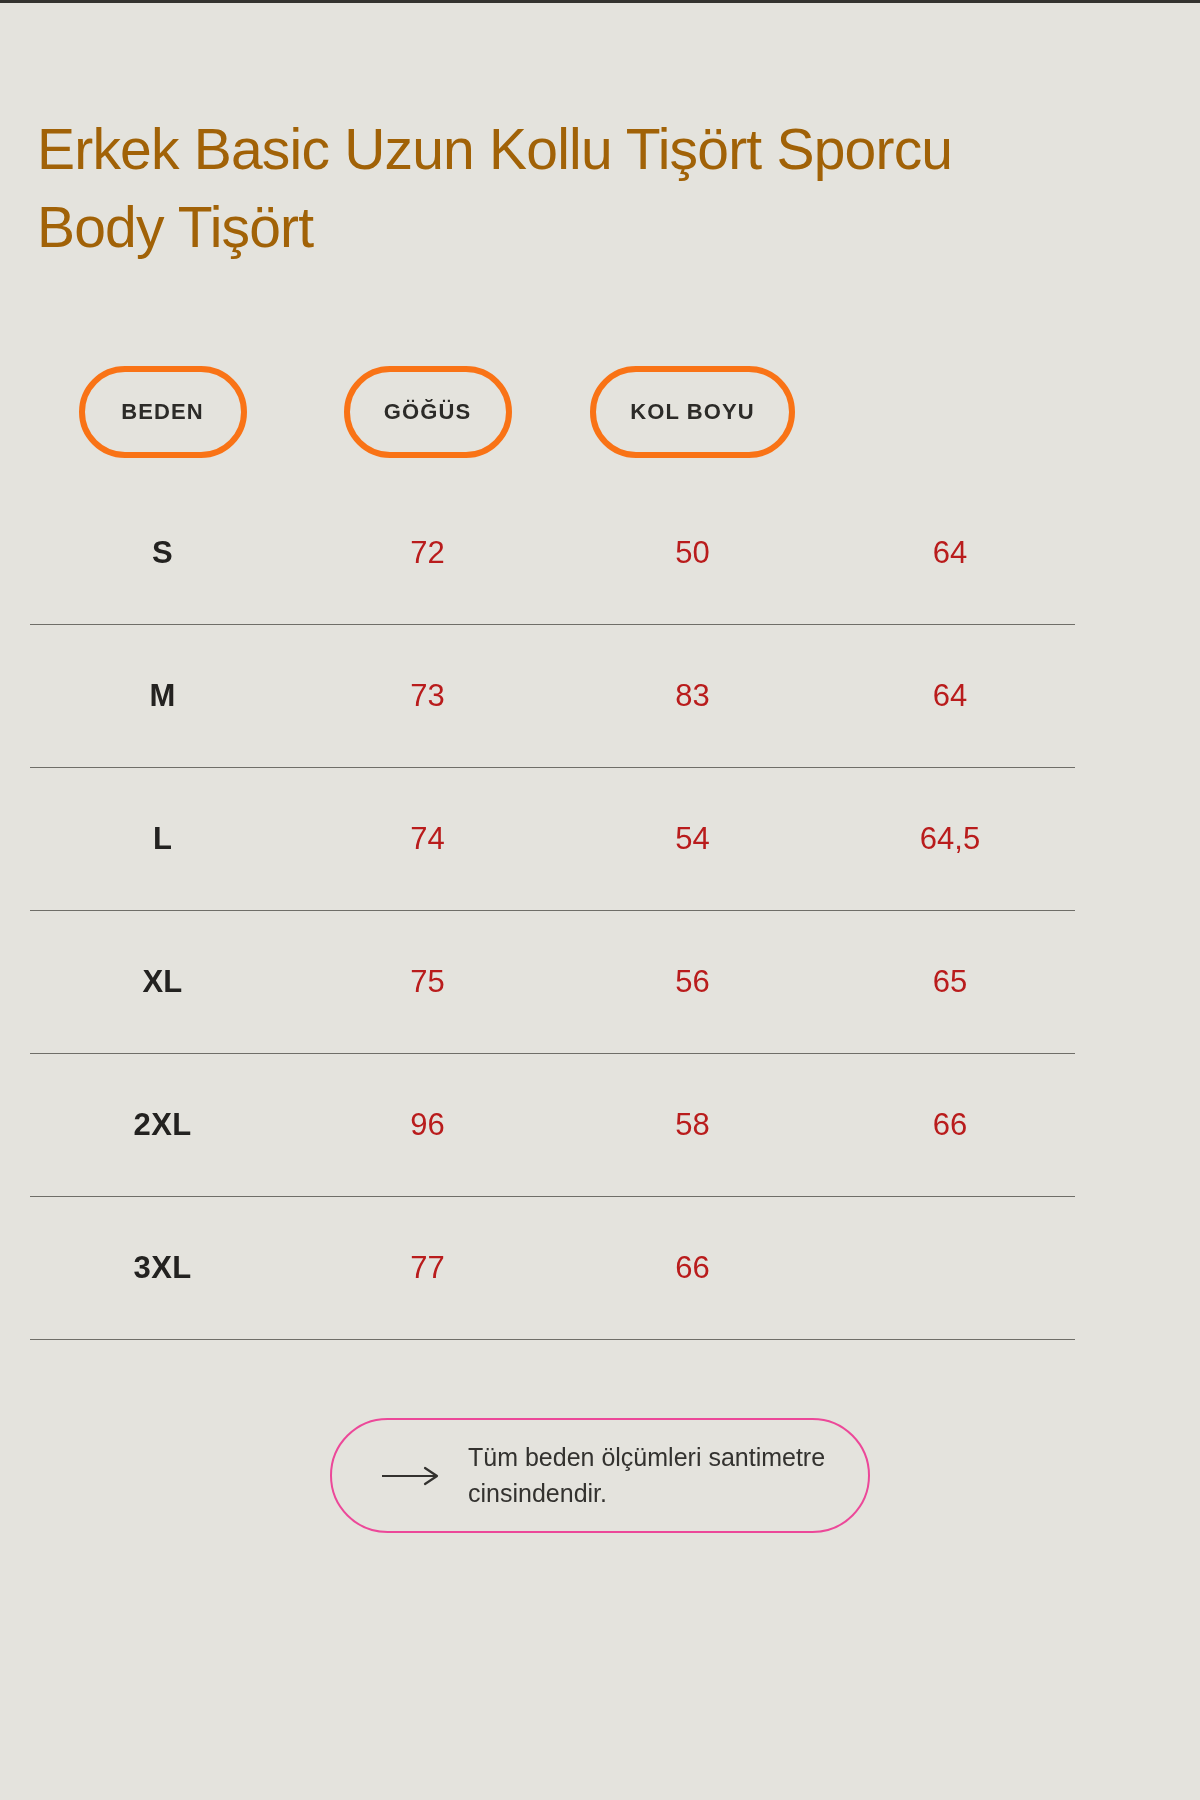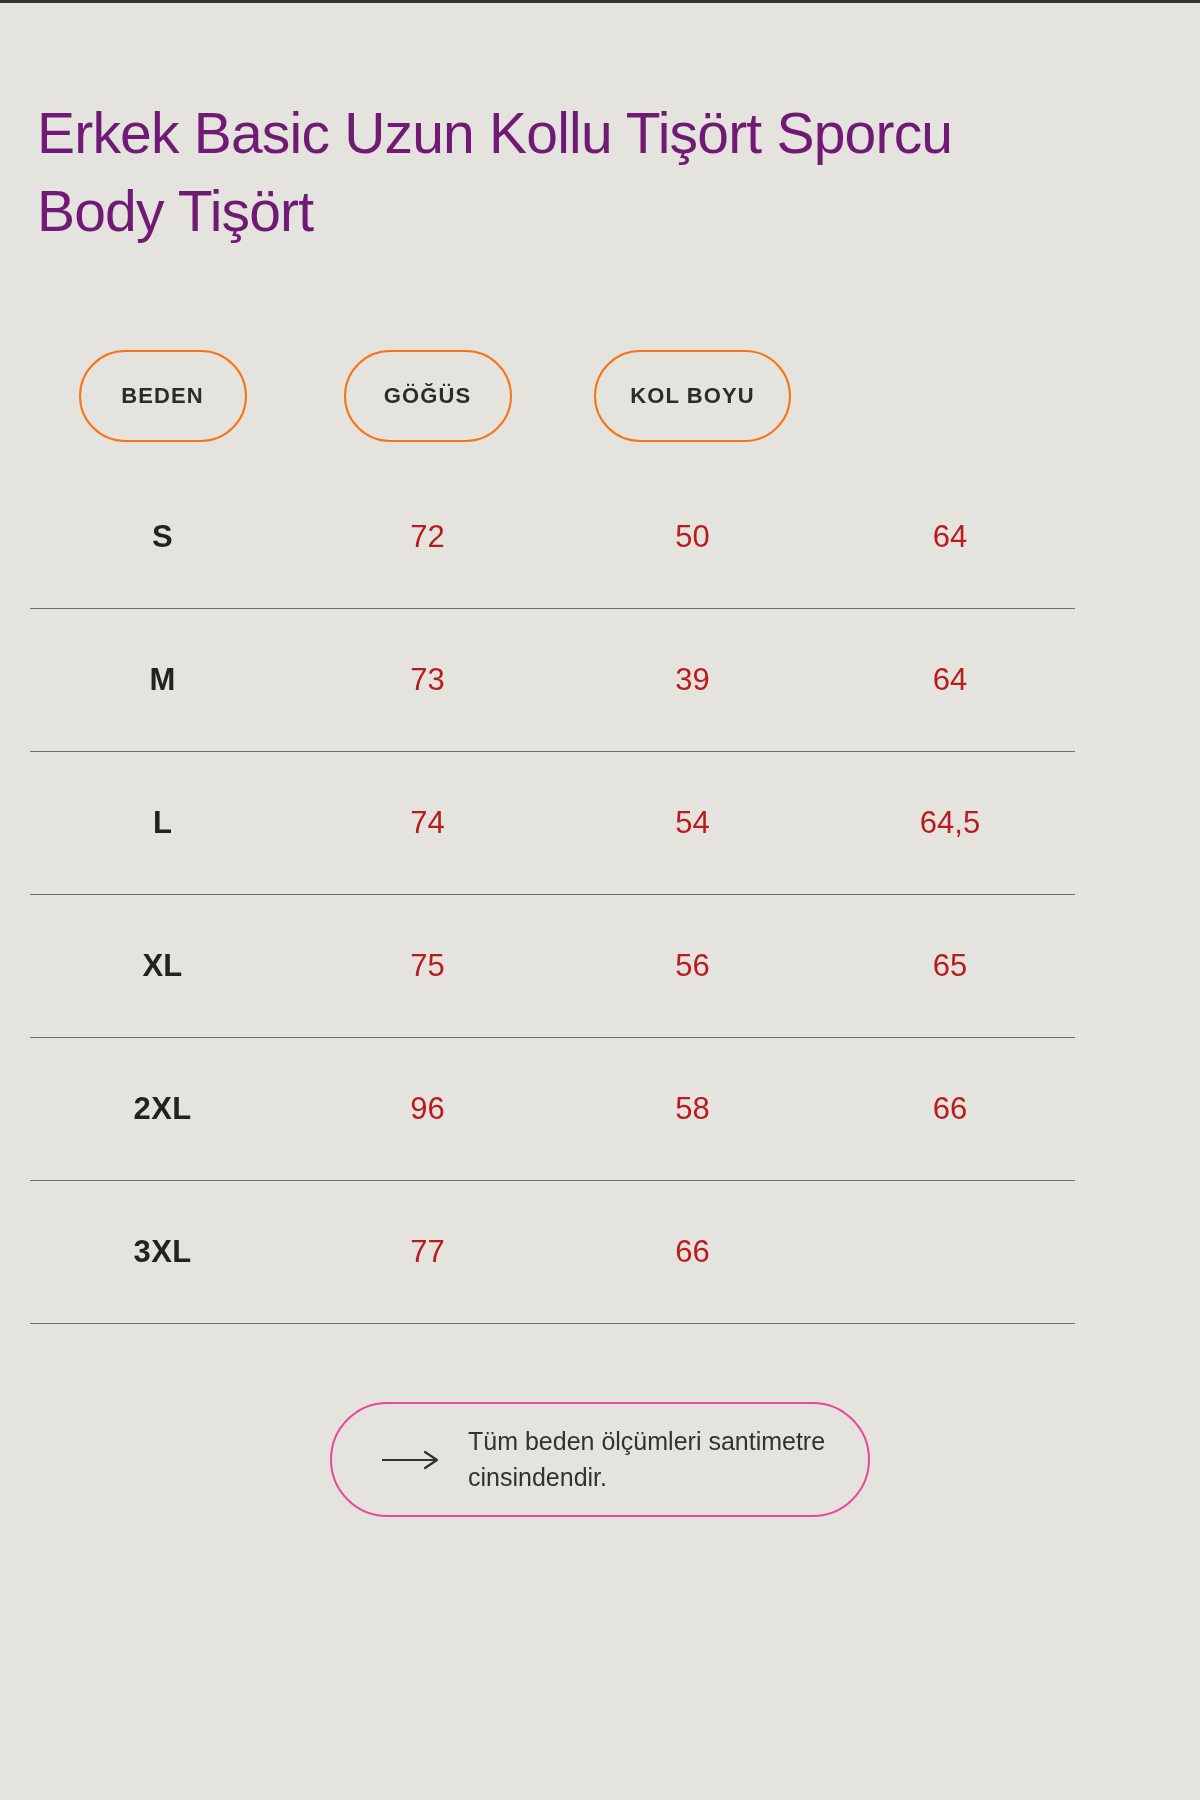--- a/index.html
+++ b/index.html
@@ -29,26 +29,26 @@
   #size-chart {
     position: absolute;
     top: 0; left: 0;
     width: 1200px;
     height: 1800px;
     padding: 95px 0 0 0;
   }
 
   
   #title {
-    margin: 0 40px 0 37px;
+    margin: 16px 40px 0 37px;
     font-size: 57px;
     line-height: 1.36;
     font-weight: 400;
     letter-spacing: -0.8px;
-    color: #701a75;
+    color: #a16207;
     max-width: 1010px;
   }
 
   
   .grid-row {
     display: grid;
     grid-template-columns: 265px 265px 265px 250px;
     margin-left: 30px;
     width: 1045px;
   }
@@ -56,21 +56,21 @@
   
   #header-row {
     margin-top: 100px;
     align-items: center;
   }
   .head-cell {
     display: flex;
     justify-content: center;
   }
   .pill {
-    border: 2px solid #f97316;
+    border: 6px solid #f97316;
     border-radius: 60px;
     height: 92px;
     display: flex;
     align-items: center;
     justify-content: center;
     padding: 0 34px;
     min-width: 168px;
   }
   .pill-label {
     font-size: 22px;
@@ -175,21 +175,21 @@
     </div>
 
     <div class="data-row grid-row">
       <div class="cell">
         <span class="size-label">M</span>
       </div>
       <div class="cell">
         <span class="measure">73</span>
       </div>
       <div class="cell">
-        <span class="measure">39</span>
+        <span class="measure">83</span>
       </div>
       <div class="cell">
         <span class="measure">64</span>
       </div>
     </div>
 
     <div class="data-row grid-row">
       <div class="cell">
         <span class="size-label">L</span>
       </div>

